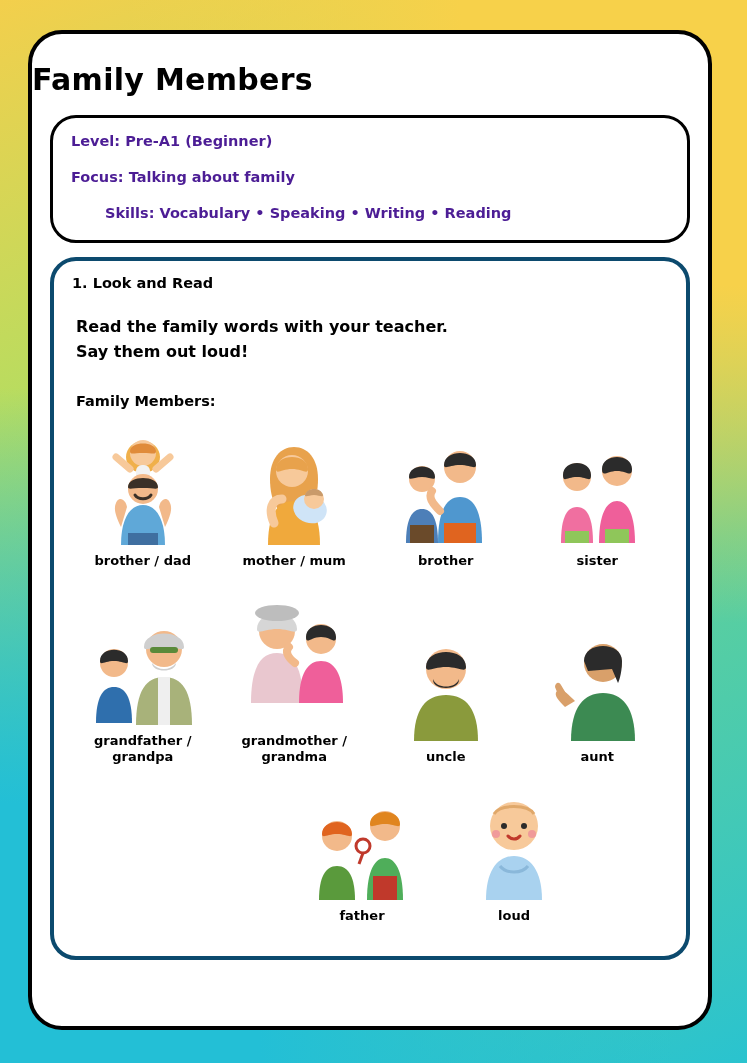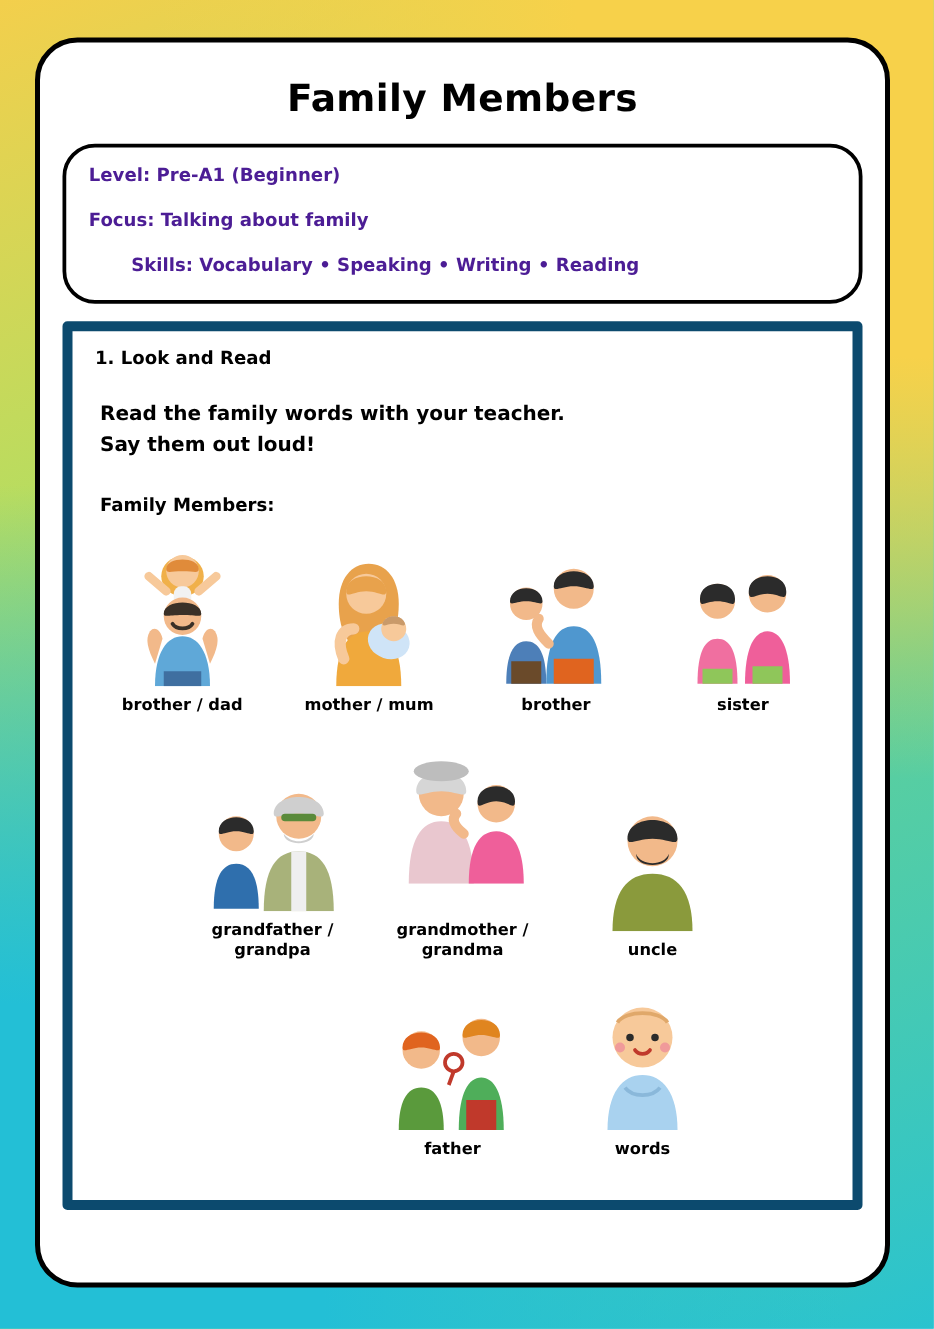--- a/index.html
+++ b/index.html
@@ -29,21 +29,20 @@
     top: 30px;
     width: 684px;
     height: 1000px;
     background: #ffffff;
     border: 4px solid #000000;
     border-radius: 34px;
     padding: 0;
     overflow: hidden;
   }
   .title {
-    text-align: center;
     font-size: 30px;
     font-weight: 800;
     letter-spacing: 0.3px;
     margin: 28px 0 18px 0;
     color: #000;
     font-family: "DejaVu Sans", sans-serif;
   }
   .meta-box {
     margin: 0 18px 14px 18px;
     border: 3px solid #000;
@@ -54,22 +53,22 @@
     font-size: 14.5px;
     font-weight: 800;
     color: #4c1d95;
     margin: 0 0 18px 0;
     line-height: 1.25;
   }
   .meta-line:last-child { margin-bottom: 2px; margin-left: 34px; }
 
   .section-box {
     margin: 0 18px 16px 18px;
-    border: 8px solid #0c4a6e;
-    border-radius: 4px;
+    border: 4px solid #0c4a6e;
+    border-radius: 26px;
     padding: 14px 18px 18px 18px;
     min-height: 672px;
   }
   .section-heading {
     font-size: 14.5px;
     font-weight: 800;
     margin: 0 0 24px 0;
   }
   .instruction {
     font-size: 16px;
@@ -256,20 +255,32 @@
           <svg width="120" height="104" viewBox="0 0 120 104">
             <circle cx="60" cy="32" r="20" fill="#f2b98a"></circle>
             <path d="M40 30c0-20 40-20 40 0 0 6-8 0-20 0s-20 6-20 0z" fill="#2b2b2b"></path>
             <path d="M47 42c3 10 23 10 26 0 1 12-27 12-26 0z" fill="#2b2b2b"></path>
             <path d="M28 104c0-32 12-46 32-46s32 14 32 46z" fill="#8a9a3c"></path>
           </svg>
         </div>
         <div class="caption" style="white-space: pre-line;">uncle</div>
       </div>
 
+      <div class="card">
+        <div class="art">
+          <svg width="120" height="112" viewBox="0 0 120 112">
+            <circle cx="66" cy="34" r="19" fill="#d9a06a"></circle>
+            <path d="M47 32c0-20 38-20 38 0 0 14-4 22-4 22l-6-14-24 2z" fill="#2b2b2b"></path>
+            <path d="M34 112c0-34 13-48 32-48s32 14 32 48z" fill="#3c8a52"></path>
+            <path d="M38 72c-8-8-14-14-18-10-4 4 2 10 8 16" fill="#d9a06a"></path>
+            <path d="M18 58c0-4 4-6 6-2l6 10-8 2z" fill="#d9a06a"></path>
+          </svg>
+        </div>
+        <div class="caption" style="white-space: pre-line;">aunt</div>
+      </div>
     </div>
 
     <div class="row row-3">
       <div class="card" style="margin-left: 136px;">
         <div class="art">
           <svg width="130" height="112" viewBox="0 0 130 112">
             <circle cx="40" cy="48" r="15" fill="#f2b98a"></circle>
             <path d="M25 46c0-16 30-16 30 0 0 5-6 0-15 0s-15 5-15 0z" fill="#e0641f"></path>
             <path d="M22 112c0-22 6-34 18-34s18 12 18 34z" fill="#5a9a3c"></path>
             <circle cx="88" cy="38" r="15" fill="#f2b98a"></circle>
@@ -290,18 +301,18 @@
             <path d="M40 26c6-10 34-10 40 0" stroke="#e0a86a" stroke-width="3" fill="none"></path>
             <circle cx="50" cy="38" r="3" fill="#2b2b2b"></circle>
             <circle cx="70" cy="38" r="3" fill="#2b2b2b"></circle>
             <path d="M54 48c3 4 9 4 12 0" stroke="#c0392b" stroke-width="3" fill="none" stroke-linecap="round"></path>
             <circle cx="42" cy="46" r="4" fill="#f09a9a"></circle>
             <circle cx="78" cy="46" r="4" fill="#f09a9a"></circle>
             <path d="M32 112c0-30 12-44 28-44s28 14 28 44z" fill="#a9d2ef"></path>
             <path d="M46 78c6 8 22 8 28 0" stroke="#8ab8da" stroke-width="3" fill="none"></path>
           </svg>
         </div>
-        <div class="caption" style="white-space: pre-line;">words</div>
+        <div class="caption" style="white-space: pre-line;">loud</div>
       </div>
     </div>
 
   </div>
 </div>
 
 </body></html>

